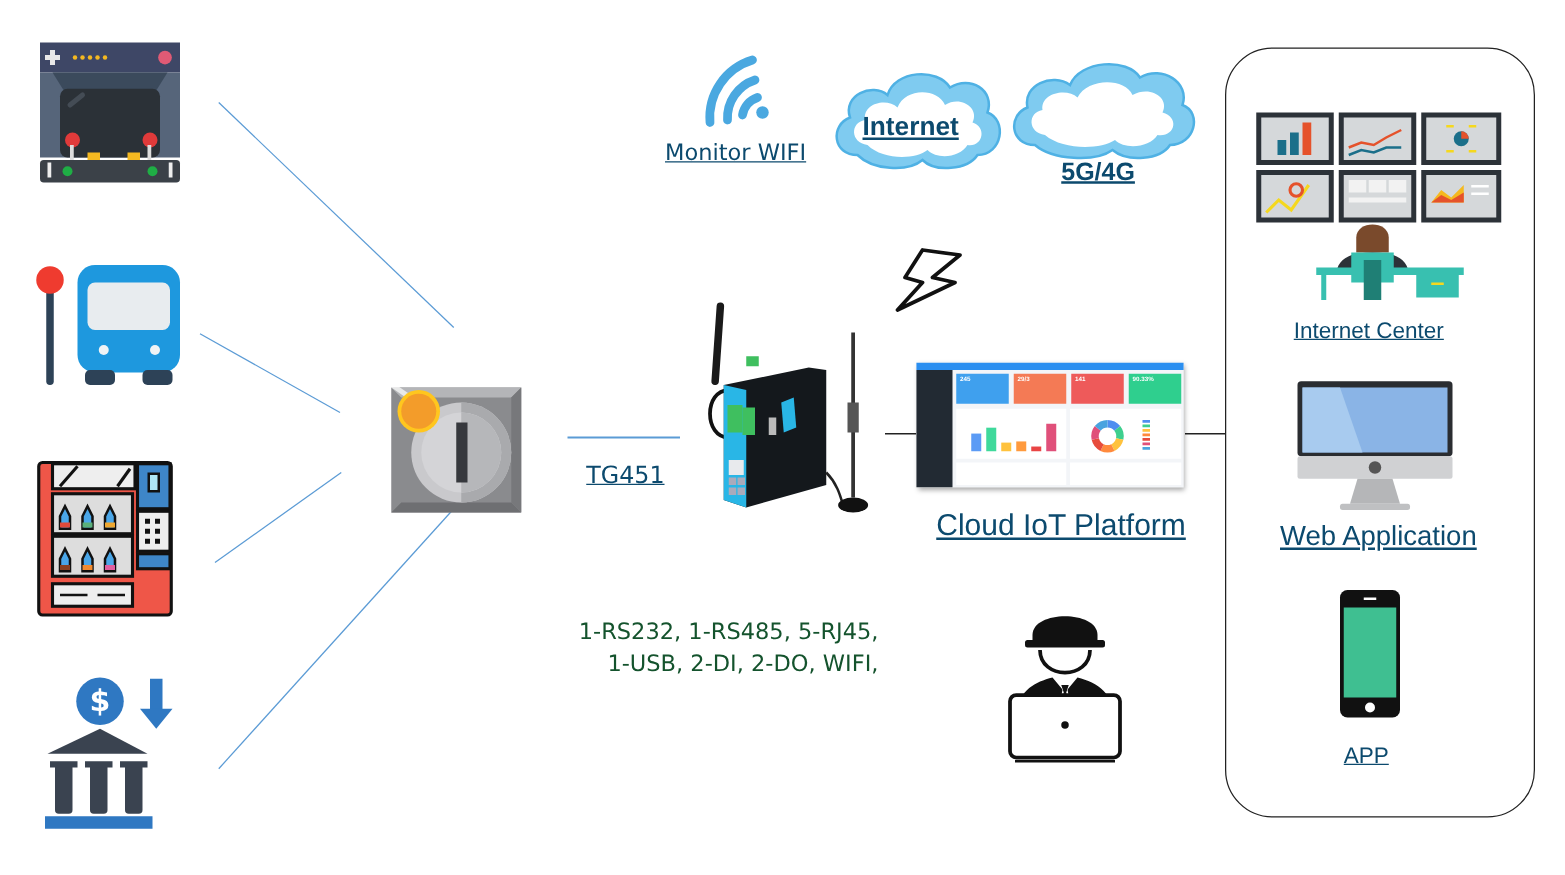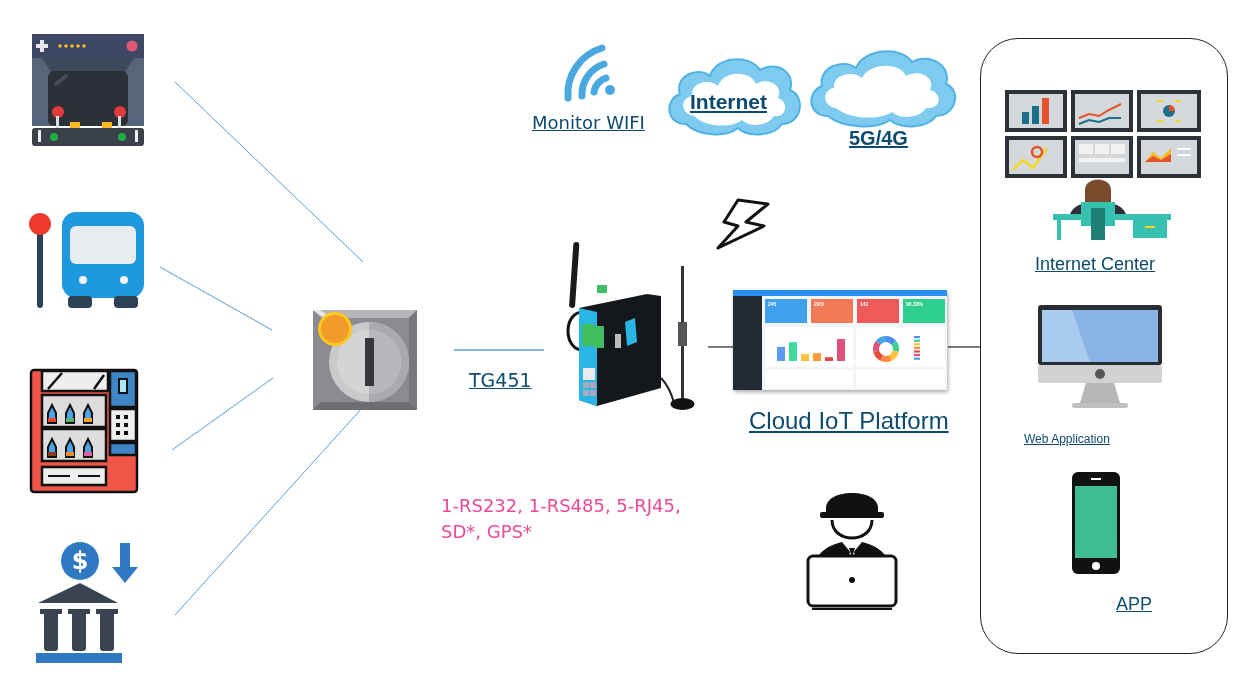--- a/index.html
+++ b/index.html
@@ -189,23 +189,23 @@
     <rect x="58" y="96" width="6" height="14" fill="#bbb"></rect>
     <polygon points="68,84 78,80 80,104 70,108" fill="#29b6e6"></polygon>
     <path d="M104 140 C114 150 116 162 118 168" fill="none" stroke="#222" stroke-width="2"></path>
     <rect x="124" y="28" width="3" height="132" fill="#333"></rect>
     <rect x="121" y="84" width="9" height="24" fill="#555"></rect>
     <ellipse cx="125.5" cy="166" rx="12" ry="6" fill="#111"></ellipse>
   </svg>
 </div>
 <div class="lbl cal" style="left:469px;top:369px;font-size:19px;">TG451</div>
 
-<div class="abs cal" style="left:441px;top:493px;font-size:18px;line-height:26px;color:#ec4899;">
+<div class="abs cal" style="left:463px;top:493px;font-size:18px;line-height:26px;color:#14532d;text-align:right;">
   <div>1-RS232, 1-RS485, 5-RJ45,</div>
-  <div>SD*, GPS*</div>
+  <div>1-USB, 2-DI, 2-DO, WIFI,</div>
 </div>
 
 <div class="abs" style="left:733px;top:290px;width:214px;height:100px;background:#f3f5f8;box-shadow:1px 2px 4px rgba(0,0,0,0.35);overflow:hidden;">
   <div class="abs" style="left:0;top:0;width:214px;height:6px;background:#2b8ff0;"></div>
   <div class="abs" style="left:0;top:6px;width:29px;height:94px;background:#222a33;"></div>
   <div class="abs" id="dash-cards" style="left:32px;top:9px;width:180px;height:24px;">
       <div style="position: absolute; top: 0px; height: 24px; width: 42px; left: 0px; background: rgb(63, 160, 238); color: rgb(255, 255, 255); font-size: 5px; font-family: &quot;Liberation Sans&quot;, sans-serif; font-weight: bold; padding: 2px 3px; box-sizing: border-box;">245</div>
       <div style="position: absolute; top: 0px; height: 24px; width: 42px; left: 46px; background: rgb(244, 122, 85); color: rgb(255, 255, 255); font-size: 5px; font-family: &quot;Liberation Sans&quot;, sans-serif; font-weight: bold; padding: 2px 3px; box-sizing: border-box;">29/3</div>
       <div style="position: absolute; top: 0px; height: 24px; width: 42px; left: 92px; background: rgb(238, 90, 90); color: rgb(255, 255, 255); font-size: 5px; font-family: &quot;Liberation Sans&quot;, sans-serif; font-weight: bold; padding: 2px 3px; box-sizing: border-box;">141</div>
       <div style="position: absolute; top: 0px; height: 24px; width: 42px; left: 138px; background: rgb(47, 207, 142); color: rgb(255, 255, 255); font-size: 5px; font-family: &quot;Liberation Sans&quot;, sans-serif; font-weight: bold; padding: 2px 3px; box-sizing: border-box;">90.33%</div>
@@ -314,23 +314,23 @@
   <svg width="126" height="104" viewBox="0 0 126 104">
     <rect x="0" y="0" width="124" height="60" rx="3" fill="#2a2d31"></rect>
     <rect x="4" y="5" width="116" height="52" fill="#8ab4e6"></rect>
     <polygon points="4,5 34,5 52,57 4,57" fill="#a8cbef"></polygon>
     <rect x="0" y="60" width="124" height="18" rx="2" fill="#d0d1d3"></rect>
     <circle cx="62" cy="69" r="5" fill="#555"></circle>
     <polygon points="48,78 76,78 82,98 42,98" fill="#b5b6b8"></polygon>
     <rect x="34" y="98" width="56" height="5" rx="2" fill="#bfc0c2"></rect>
   </svg>
 </div>
-<div class="lbl" style="left:1024px;top:432px;font-size:12px;">Web Application</div>
+<div class="lbl" style="left:1024px;top:416px;font-size:22px;">Web Application</div>
 
 <div class="abs" style="left:1072px;top:472px;">
   <svg width="50" height="104" viewBox="0 0 50 104">
     <rect x="0" y="0" width="48" height="102" rx="6" fill="#111"></rect>
     <rect x="3" y="14" width="42" height="72" fill="#3fbf91"></rect>
     <rect x="19" y="6" width="10" height="2" fill="#fff"></rect>
     <circle cx="24" cy="94" r="4" fill="#fff"></circle>
   </svg>
 </div>
-<div class="lbl" style="left:1075px;top:594px;font-size:18px;margin-left:41px;">APP</div>
+<div class="lbl" style="left:1075px;top:594px;font-size:18px;">APP</div>
 
 </body></html>

